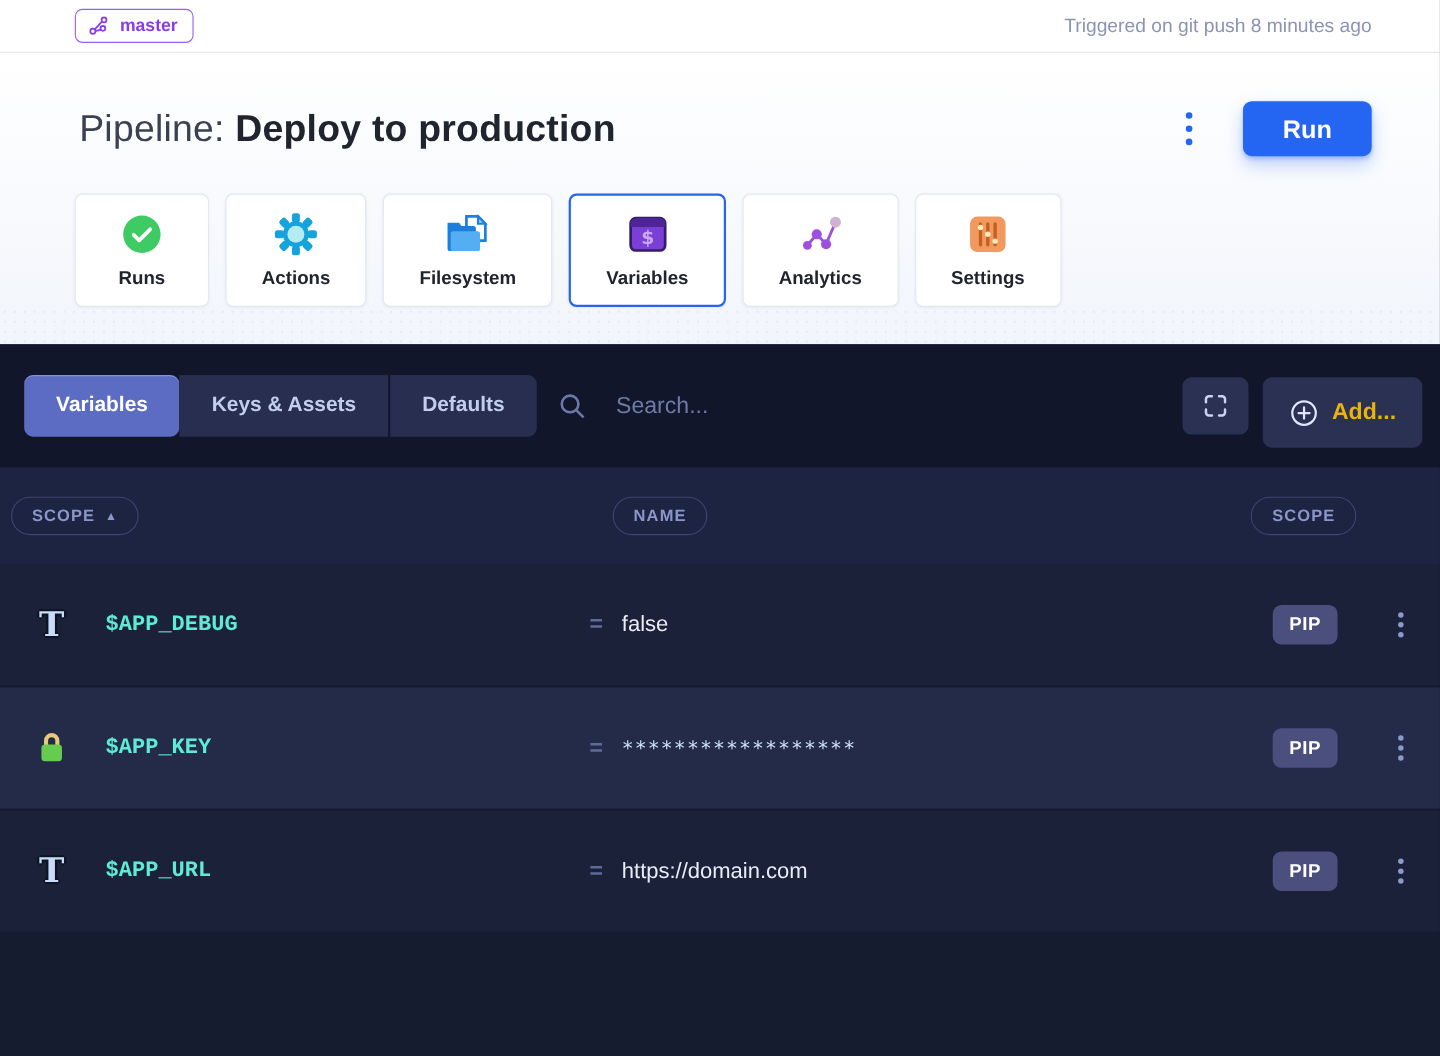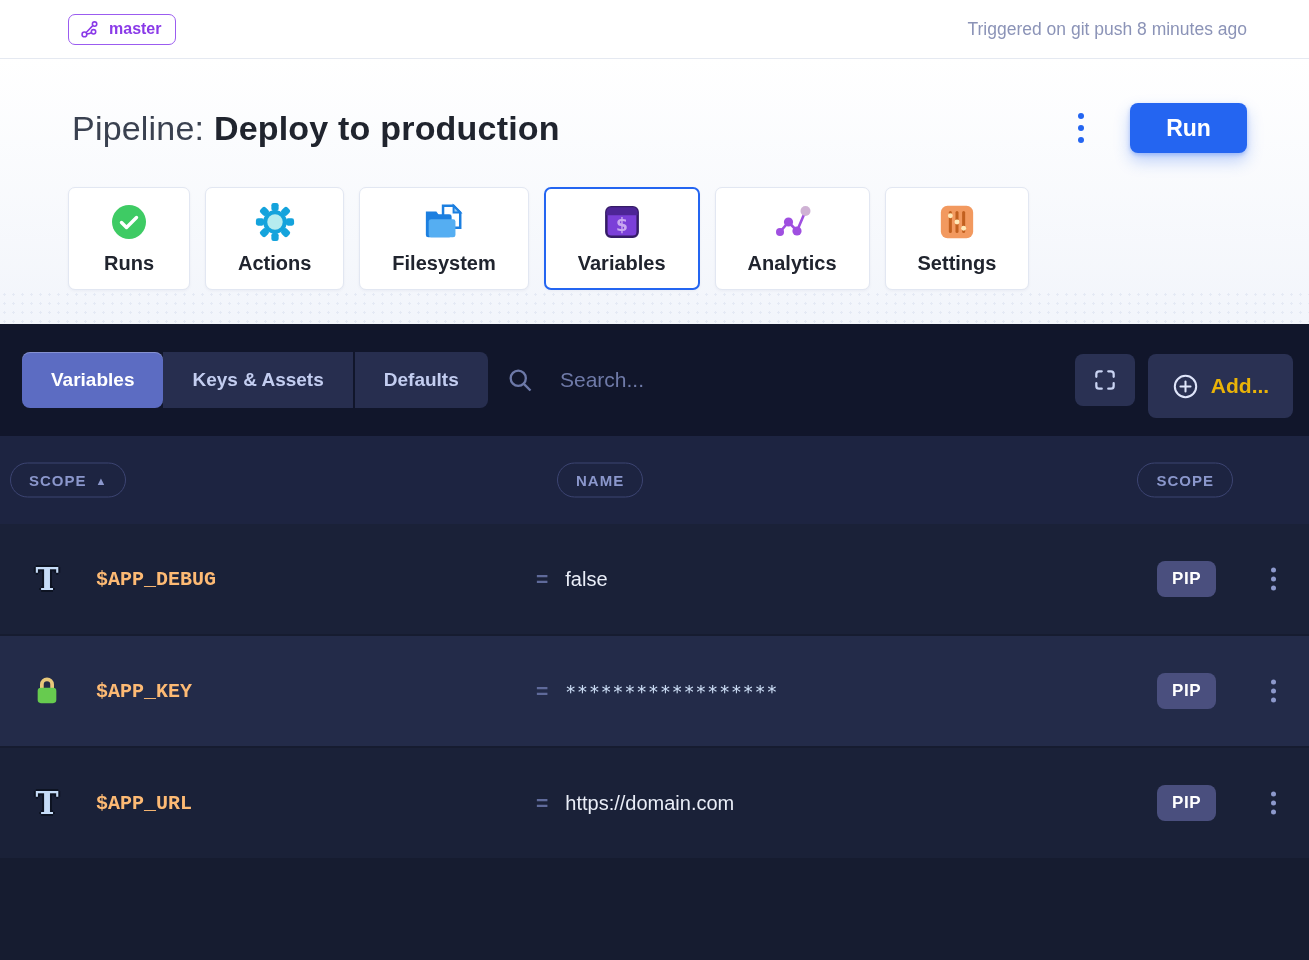--- a/index.html
+++ b/index.html
@@ -1,21 +1,21 @@
 <!DOCTYPE html>
 <html><head>
 <meta charset="utf-8">
 <style>
   * { margin:0; padding:0; box-sizing:border-box; }
   html,body { width:1309px; height:960px; }
   body { font-family:"Liberation Sans", sans-serif; background:#161c30; overflow:hidden; }
   .screen { width:1309px; height:960px; display:flex; flex-direction:column; position:relative; }
 
   
-  .topbar { height:59px; background:#ffffff; border-bottom:1px solid #e5e9f1;
+  .topbar { height:48px; background:#ffffff; border-bottom:1px solid #e5e9f1;
     display:flex; align-items:center; justify-content:space-between; padding:0 62px 0 68px; flex:0 0 auto; }
   .branch-btn { display:flex; align-items:center; gap:9px; border:1.5px solid #9b5cf0; border-radius:7px;
     background:#fff; padding:4px 14px 4px 10px; cursor:pointer; }
   .branch-btn span.lbl { color:#8a3ae8; font-size:16px; font-weight:600; }
   .trigger-text { color:#8b93b7; font-size:17.5px; }
 
   
   .head-section { background:linear-gradient(#ffffff, #f2f5fb); position:relative; flex:0 0 auto; padding-bottom:34px; }
   .head-section::after { content:""; position:absolute; left:0; right:0; bottom:0; height:34px;
     background-image:radial-gradient(#d9e0ef 1.1px, transparent 1.2px); background-size:9px 9px; opacity:.55; }
@@ -28,21 +28,21 @@
   .run-btn { width:117px; height:50px; border:none; border-radius:8px; background:#2465f1; color:#fff;
     font-family:inherit; font-size:23px; font-weight:700; cursor:pointer;
     box-shadow:0 8px 16px rgba(36,101,241,.28), 0 2px 4px rgba(36,101,241,.3); }
 
   .cards-row { display:flex; gap:15px; padding:34px 0 0 68px; position:relative; z-index:1; }
   .nav-card { background:#fff; border:1px solid #e2e7f2; border-radius:7px; height:103px; min-width:122px;
     padding:0 32px; display:flex; flex-direction:column; align-items:center; justify-content:center; gap:10px;
     cursor:pointer; box-shadow:0 1px 3px rgba(30,40,90,.05); }
   .nav-card.selected { border:2px solid #2465f1; }
   .nav-card .card-icon { height:40px; display:flex; align-items:center; justify-content:center; }
-  .nav-card .card-label { font-size:20px; font-weight:700; color:#20242e; }
+  .nav-card .card-label { font-size:17px; font-weight:700; color:#20242e; }
 
   
   .dark-toolbar { background:#11162b; height:112px; position:relative; flex:0 0 auto; }
   .seg-tabs { position:absolute; left:22px; top:28px; display:flex; height:56px; }
   .seg-tab { display:flex; align-items:center; padding:0 29px; background:#272e4f; color:#c3cdf0;
     font-size:19px; font-weight:700; cursor:pointer; }
   .seg-tab:nth-child(2) { border-radius:0; }
   .seg-tab:last-child { border-radius:0 8px 8px 0; border-left:2px solid #11162b; }
   .seg-tab.selected { background:#5c6cc2; color:#ffffff; border-radius:8px; box-shadow:inset 0 1px 0 rgba(255,255,255,.25); }
   .search-wrap { position:absolute; left:506px; top:28px; height:56px; display:flex; align-items:center; gap:26px; }
@@ -66,21 +66,21 @@
   .pill-scope { right:76px; }
   .sort-tri { font-size:11px; color:#8b97cc; }
 
   .table-body { flex:1; background:#161c30; display:flex; flex-direction:column; }
   .var-row { height:110px; position:relative; background:#1a2138; margin-bottom:2px; }
   .var-row.alt { background:#232b49; }
   .rc { position:absolute; top:50%; transform:translateY(-50%); }
   .type-cell { left:32px; width:30px; display:flex; justify-content:center; }
   .t-glyph { font-family:"DejaVu Serif", serif; font-weight:700; font-size:31px; color:#c6dcf8;
     text-shadow:-2px 0 0 #0d1322, 2px 0 0 #0d1322, 0 -2px 0 #0d1322, 0 2px 0 #0d1322; }
-  .var-name { left:96px; font-family:"Liberation Mono", monospace; font-size:20px; font-weight:700; color:#fdba74; }
+  .var-name { left:96px; font-family:"Liberation Mono", monospace; font-size:20px; font-weight:700; color:#5eead4; }
   .val-wrap { left:536px; display:flex; align-items:center; gap:17px; }
   .eq { color:#5f6a9a; font-size:21px; font-weight:700; }
   .val-text { color:#e9edf7; font-size:20px; }
   .val-text.masked { font-family:"DejaVu Sans Mono", monospace; color:#cfe0f8; font-size:18px; letter-spacing:1px; }
   .scope-badge { right:93px; background:#4a4f7e; color:#ffffff; font-size:17px; font-weight:700;
     letter-spacing:.5px; border-radius:8px; padding:8px 15px; border:none; cursor:pointer; font-family:inherit; }
   .row-dots { right:27px; display:flex; flex-direction:column; gap:4px; padding:6px; cursor:pointer; }
   .row-dots i { width:5px; height:5px; border-radius:50%; background:#8d99cc; }
 </style>
 </head>

